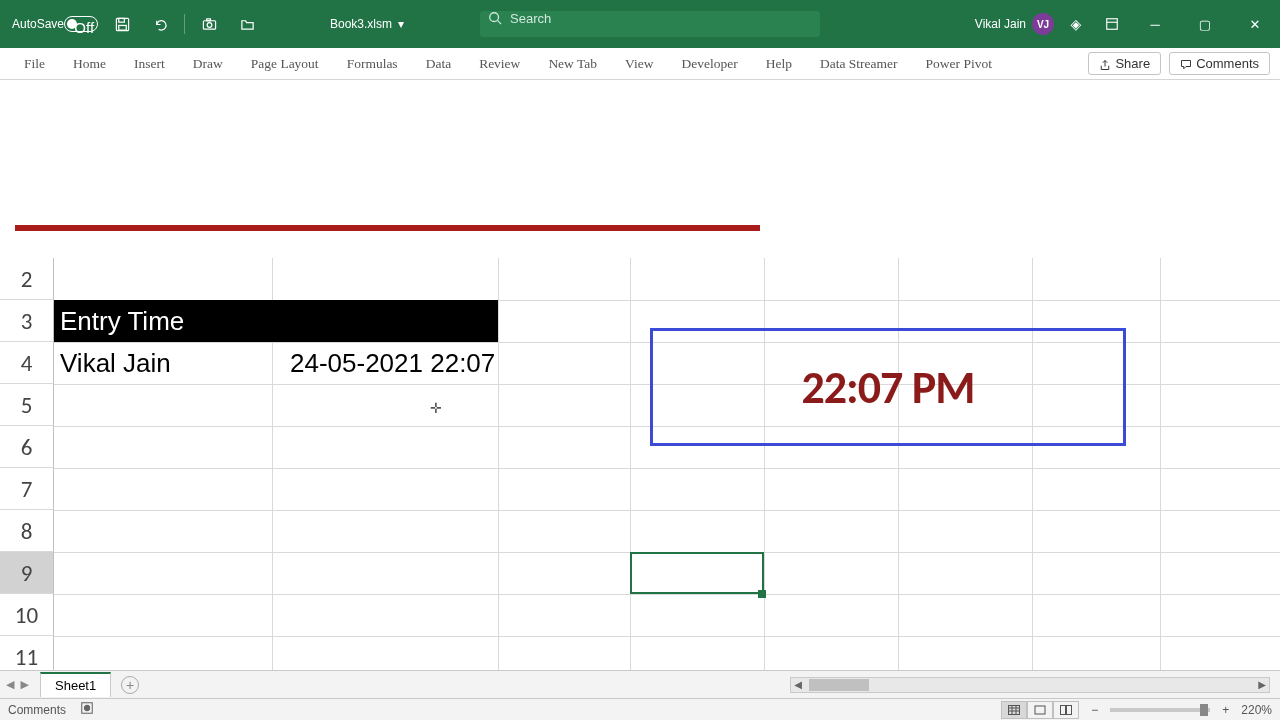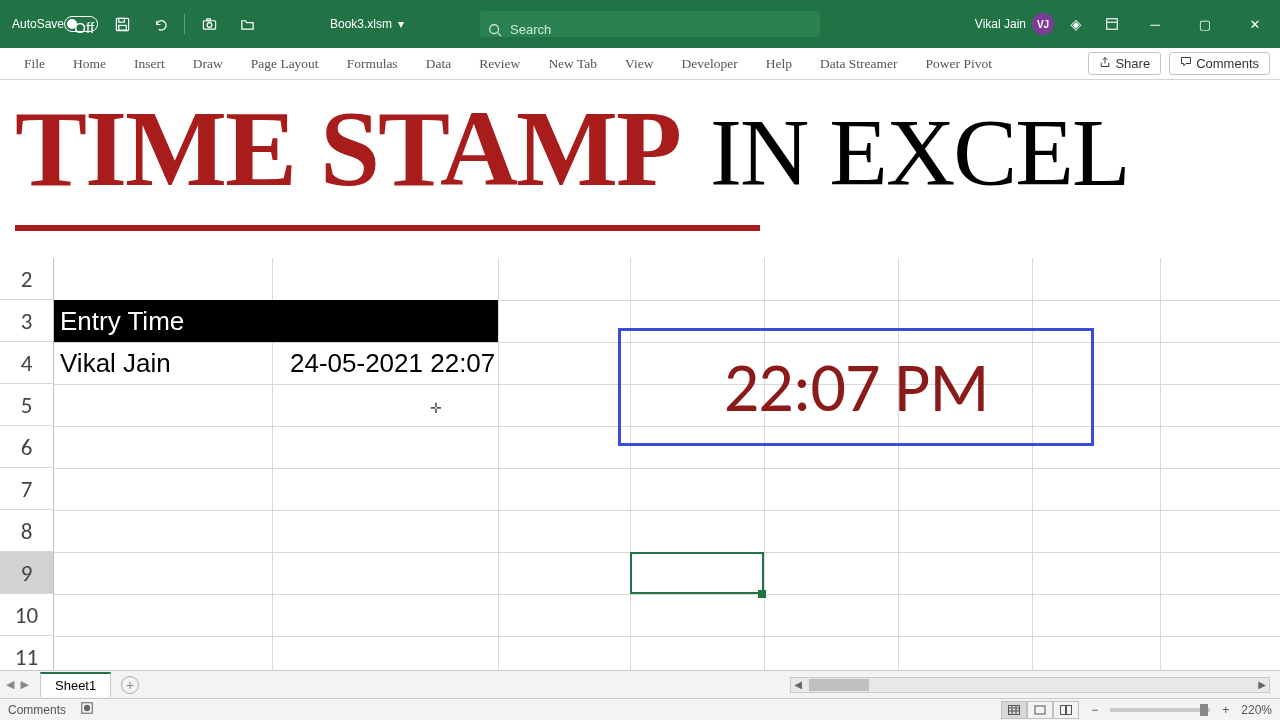--- a/index.html
+++ b/index.html
@@ -7,30 +7,30 @@
 
 .titlebar { height: 48px; background: #217346; color: #fff; display: flex; align-items: center; position: relative; }
 .tb-left { display: flex; align-items: center; gap: 10px; padding-left: 12px; height: 100%; }
 .autosave { display: flex; align-items: center; font-size: 12px; }
 .autosave-toggle { width: 34px; height: 16px; border: 1px solid #fff; border-radius: 10px; position: relative; }
 .autosave-toggle::before { content: ""; position: absolute; width: 10px; height: 10px; border-radius: 50%; background: #fff; top: 2px; left: 2px; }
 .autosave-off { font-size: 15px; position: absolute; right: 3px; top: 2px; }
 .qat-btn { width: 28px; height: 28px; display: flex; align-items: center; justify-content: center; color: #fff; font-size: 14px; }
 .qat-sep { width: 1px; height: 20px; background: rgba(255,255,255,0.3); }
 .filename-area { position: absolute; left: 330px; display: flex; align-items: center; gap: 6px; font-size: 12px; }
-.search-box { position: absolute; left: 480px; width: 340px; height: 26px; background: #2a8251; border-radius: 3px; display: flex; align-items: flex-end; padding: 0 8px; gap: 8px; color: #d0e8dc; font-size: 13px; }
+.search-box { position: absolute; left: 480px; width: 340px; height: 26px; background: #2a8251; border-radius: 3px; display: flex; align-items: flex-start; padding: 0 8px; gap: 8px; color: #d0e8dc; font-size: 13px; }
 .tb-right { position: absolute; right: 0; display: flex; align-items: center; gap: 8px; padding-right: 4px; }
 .user-area { display: flex; align-items: center; gap: 6px; font-size: 12px; }
 .user-badge { width: 22px; height: 22px; border-radius: 50%; background: #7d3c98; display: flex; align-items: center; justify-content: center; font-size: 10px; font-weight: bold; }
 .win-btn { width: 42px; height: 48px; display: flex; align-items: center; justify-content: center; font-size: 13px; }
 
 .ribbon-tabs { height: 32px; background: #fff; border-bottom: 1px solid #d4d4d4; display: flex; align-items: center; padding: 0 10px; gap: 0; }
 .ribbon-tab { padding: 6px 14px; font-size: 13.5px; color: #555; cursor: pointer; font-family: Liberation Serif, serif; }
 .ribbon-right { margin-left: auto; display: flex; gap: 8px; align-items: center; }
-.share-btn, .comments-btn { border: 1px solid #c5c5c5; border-radius: 3px; padding: 3px 10px; font-size: 13px; display: flex; align-items: flex-start; gap: 4px; color: #333; }
+.share-btn, .comments-btn { border: 1px solid #c5c5c5; border-radius: 3px; padding: 3px 10px; font-size: 13px; display: flex; align-items: flex-end; gap: 4px; color: #333; }
 
 .canvas { position: relative; width: 100%; height: calc(100% - 48px - 32px - 28px - 22px); background: #fff; }
 
 .big-title { position: absolute; left: 15px; top: 15px; display: flex; align-items: baseline; gap: 30px; }
 .big-title .red { font-family: "Times New Roman", serif; font-size: 108px; font-weight: bold; color: #a81c1c; letter-spacing: -2px; line-height: 1; }
 .big-title .black { font-family: "Times New Roman", serif; font-size: 96px; color: #000; letter-spacing: -2px; line-height: 1; }
 .red-underline { position: absolute; left: 15px; top: 145px; width: 745px; height: 6px; background: #a81c1c; }
 
 .grid-area { position: absolute; top: 178px; left: 0; right: 0; bottom: 0; overflow: hidden; }
 .row-headers { position: absolute; left: 0; top: 0; width: 54px; }
@@ -42,21 +42,21 @@
 
 .tbl-header { position: absolute; left: 0; top: 42px; width: 444px; height: 42px; background: #000; color: #fff; display: flex; font-family: Calibri, sans-serif; font-size: 26px; }
 .tbl-header .c1 { width: 218px; padding-left: 6px; display: flex; align-items: center; }
 .tbl-header .c2 { width: 226px; padding-left: 6px; display: flex; align-items: center; }
 .tbl-row { position: absolute; left: 0; top: 84px; width: 444px; height: 42px; display: flex; font-family: Calibri, sans-serif; font-size: 26px; color: #000; }
 .tbl-row .c1 { width: 218px; padding-left: 6px; display: flex; align-items: center; }
 .tbl-row .c2 { width: 226px; padding-left: 18px; display: flex; align-items: center; }
 
 .cross-cursor { position: absolute; left: 376px; top: 142px; font-size: 14px; color: #555; pointer-events: none; }
 
-.clock-box { position: absolute; left: 564px; top: 70px; width: 476px; height: 118px; border: 3px solid #3b4bd8; display: flex; align-items: center; justify-content: center; font-family: Calibri, sans-serif; font-size: 70px; font-weight: normal; color: #8b1a1a; letter-spacing: -1px; }
+.clock-box { position: absolute; left: 596px; top: 70px; width: 476px; height: 118px; border: 3px solid #3b4bd8; display: flex; align-items: center; justify-content: center; font-family: Calibri, sans-serif; font-size: 46px; font-weight: bold; color: #8b1a1a; letter-spacing: -1px; }
 
 .sel-cell { position: absolute; left: 576px; top: 294px; width: 134px; height: 42px; border: 2px solid #217346; }
 .sel-handle { position: absolute; left: 704px; top: 332px; width: 8px; height: 8px; background: #217346; }
 
 .sheet-tabs { height: 28px; background: #f3f3f3; border-top: 1px solid #c9c9c9; display: flex; align-items: center; padding-left: 40px; position: relative; }
 .sheet-nav { position: absolute; left: 6px; display: flex; gap: 6px; color: #888; font-size: 11px; }
 .sheet-tab { background: #fff; border: 1px solid #c9c9c9; border-bottom: none; padding: 4px 14px; font-size: 13px; border-top: 2px solid #217346; }
 .sheet-add { margin-left: 10px; color: #888; font-size: 14px; width: 18px; height: 18px; border: 1px solid #aaa; border-radius: 50%; display: flex; align-items: center; justify-content: center; }
 .hscroll { position: absolute; right: 10px; width: 480px; height: 16px; background: #e8e8e8; border: 1px solid #c9c9c9; display: flex; align-items: center; }
 .hscroll .thumb { width: 60px; height: 12px; background: #c0c0c0; margin-left: 4px; }
@@ -162,24 +162,20 @@
     <div class="comments-btn">
       <svg width="12" height="12" viewBox="0 0 16 16" fill="none" stroke="#333" stroke-width="1.3">
           <path d="M2 2 L14 2 L14 10 L8 10 L5 13 L5 10 L2 10 Z"></path>
         </svg>
       <span>Comments</span>
     </div>
   </div>
 </div>
 
 <div class="canvas">
-  <div class="big-title">
-    <span class="red">TIME STAMP</span>
-    <span class="black">IN EXCEL</span>
-  </div>
   <div class="red-underline"></div>
 
   <div class="grid-area">
     <div class="row-headers">
       <div class="row-hdr">2</div>
       <div class="row-hdr">3</div>
       <div class="row-hdr">4</div>
       <div class="row-hdr">5</div>
       <div class="row-hdr">6</div>
       <div class="row-hdr">7</div>

